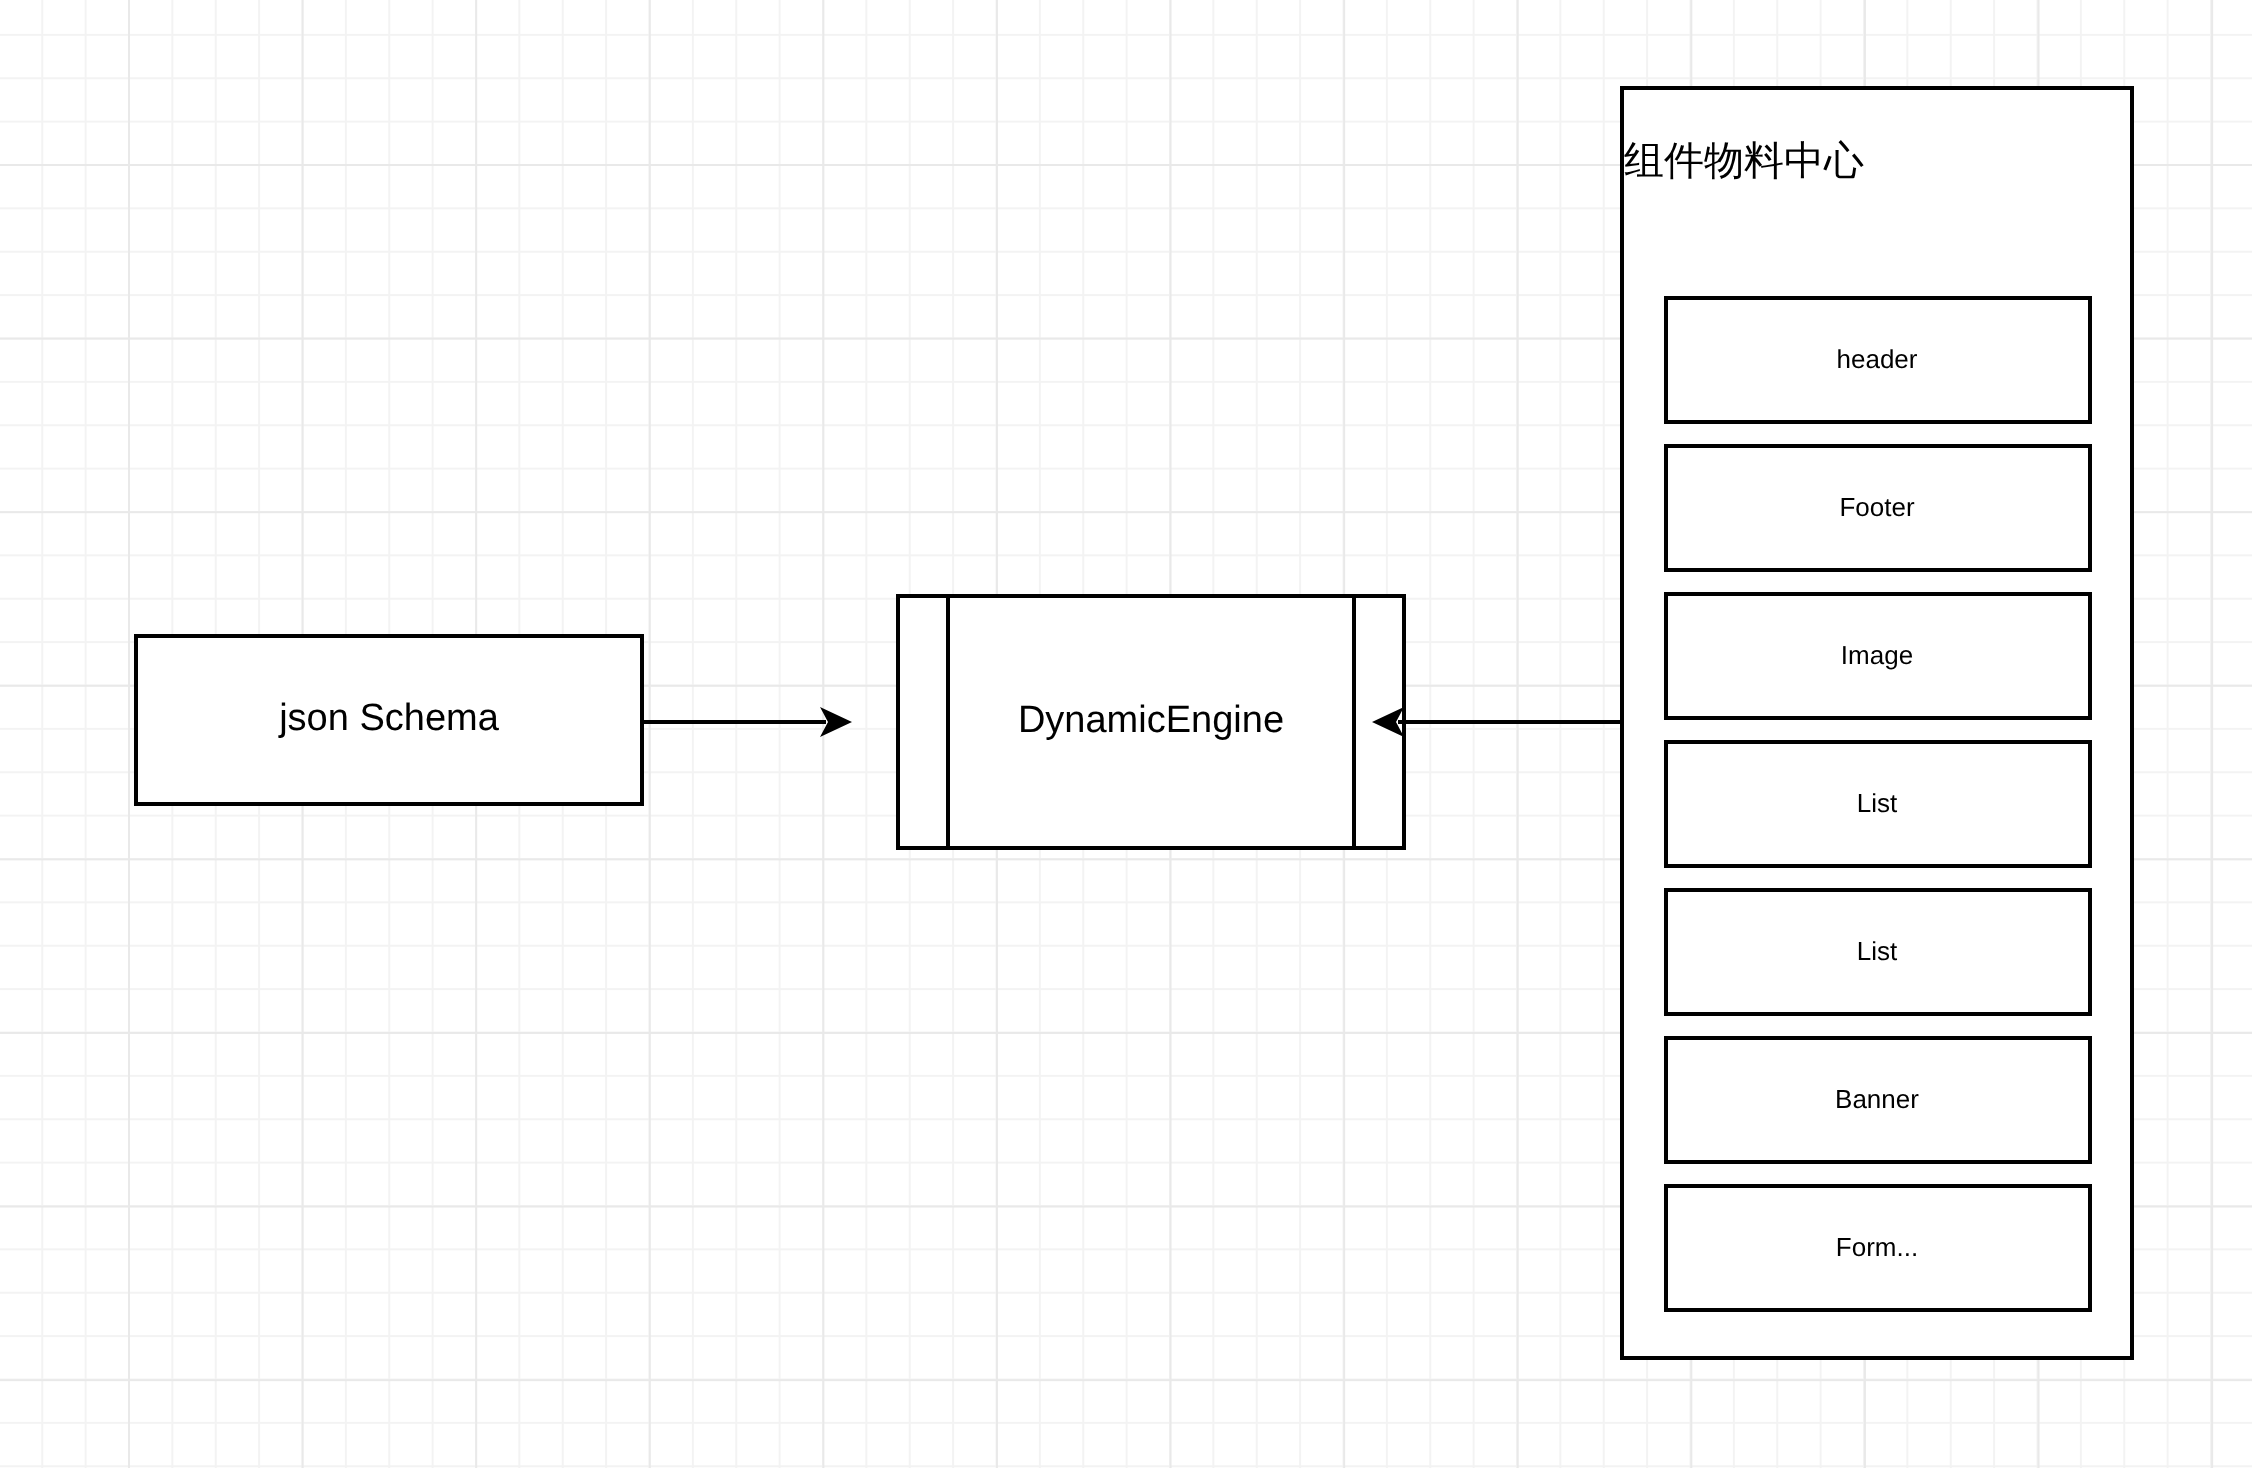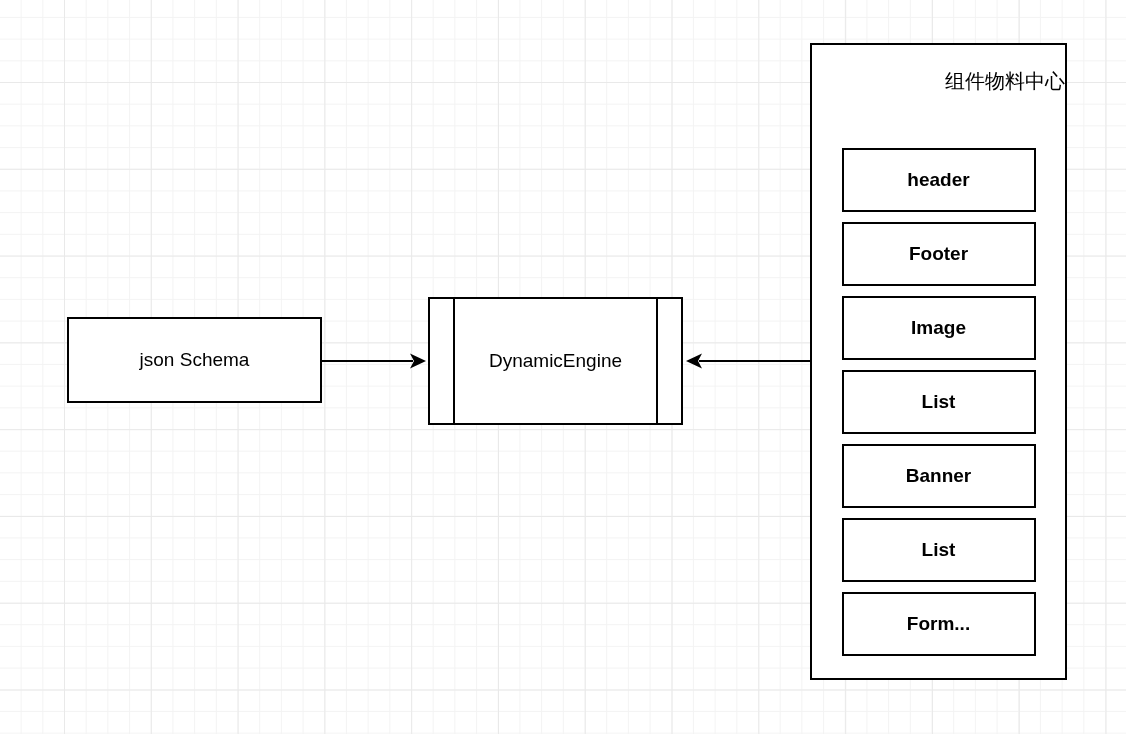--- a/index.html
+++ b/index.html
@@ -43,65 +43,64 @@
     line-height: 1.2;
     text-align: center;
   }
   .node-json-schema {
     left: 67px;
     top: 317px;
     width: 255px;
     height: 86px;
   }
   .node-dynamic-engine {
-    left: 428px;
+    left: 448px;
     top: 297px;
     width: 255px;
     height: 128px;
   }
   .process-bar {
     position: absolute;
     top: 0;
     bottom: 0;
     width: 2px;
     background: #000000;
   }
   .process-bar.left  { left: 23px; }
   .process-bar.right { right: 23px; }
   .node-materials {
     left: 810px;
     top: 43px;
     width: 257px;
     height: 637px;
     display: block;
-    text-align: right;
+    text-align: left;
   }
   .materials-title {
     margin-top: 22px;
     font-size: 20px;
     line-height: 28px;
   }
   .materials-items {
     position: absolute;
     top: 103px;
     left: 0;
     right: 0;
   }
   .material-item {
     box-sizing: border-box;
-    width: 194px;
+    width: 214px;
     height: 64px;
     margin: 0 auto 10px auto;
     background: #ffffff;
     border: 2px solid #000000;
     display: flex;
     align-items: center;
     justify-content: center;
-    font-size: 19px;
-    font-weight: bold;
+    font-size: 13px;
   }
   .edges-layer {
     position: absolute;
     left: 0;
     top: 0;
     width: 1126px;
     height: 734px;
     pointer-events: none;
   }
 </style>
@@ -120,22 +119,22 @@
     <span>DynamicEngine</span>
   </div>
 
   <div class="node node-materials">
     <div class="materials-title">组件物料中心</div>
     <div class="materials-items">
       <div class="material-item">header</div>
       <div class="material-item">Footer</div>
       <div class="material-item">Image</div>
       <div class="material-item">List</div>
+      <div class="material-item">List</div>
       <div class="material-item">Banner</div>
-      <div class="material-item">List</div>
       <div class="material-item">Form...</div>
     </div>
   </div>
 
   <svg class="edges-layer" viewBox="0 0 1126 734" xmlns="http://www.w3.org/2000/svg">
 
     <line x1="322" y1="361" x2="413" y2="361" stroke-width="2" stroke="#000000"></line>
     <polygon points="426,361 410,353.5 414,361 410,368.5" fill="#000000"></polygon>
 
     <line x1="810" y1="361" x2="699" y2="361" stroke-width="2" stroke="#000000"></line>

